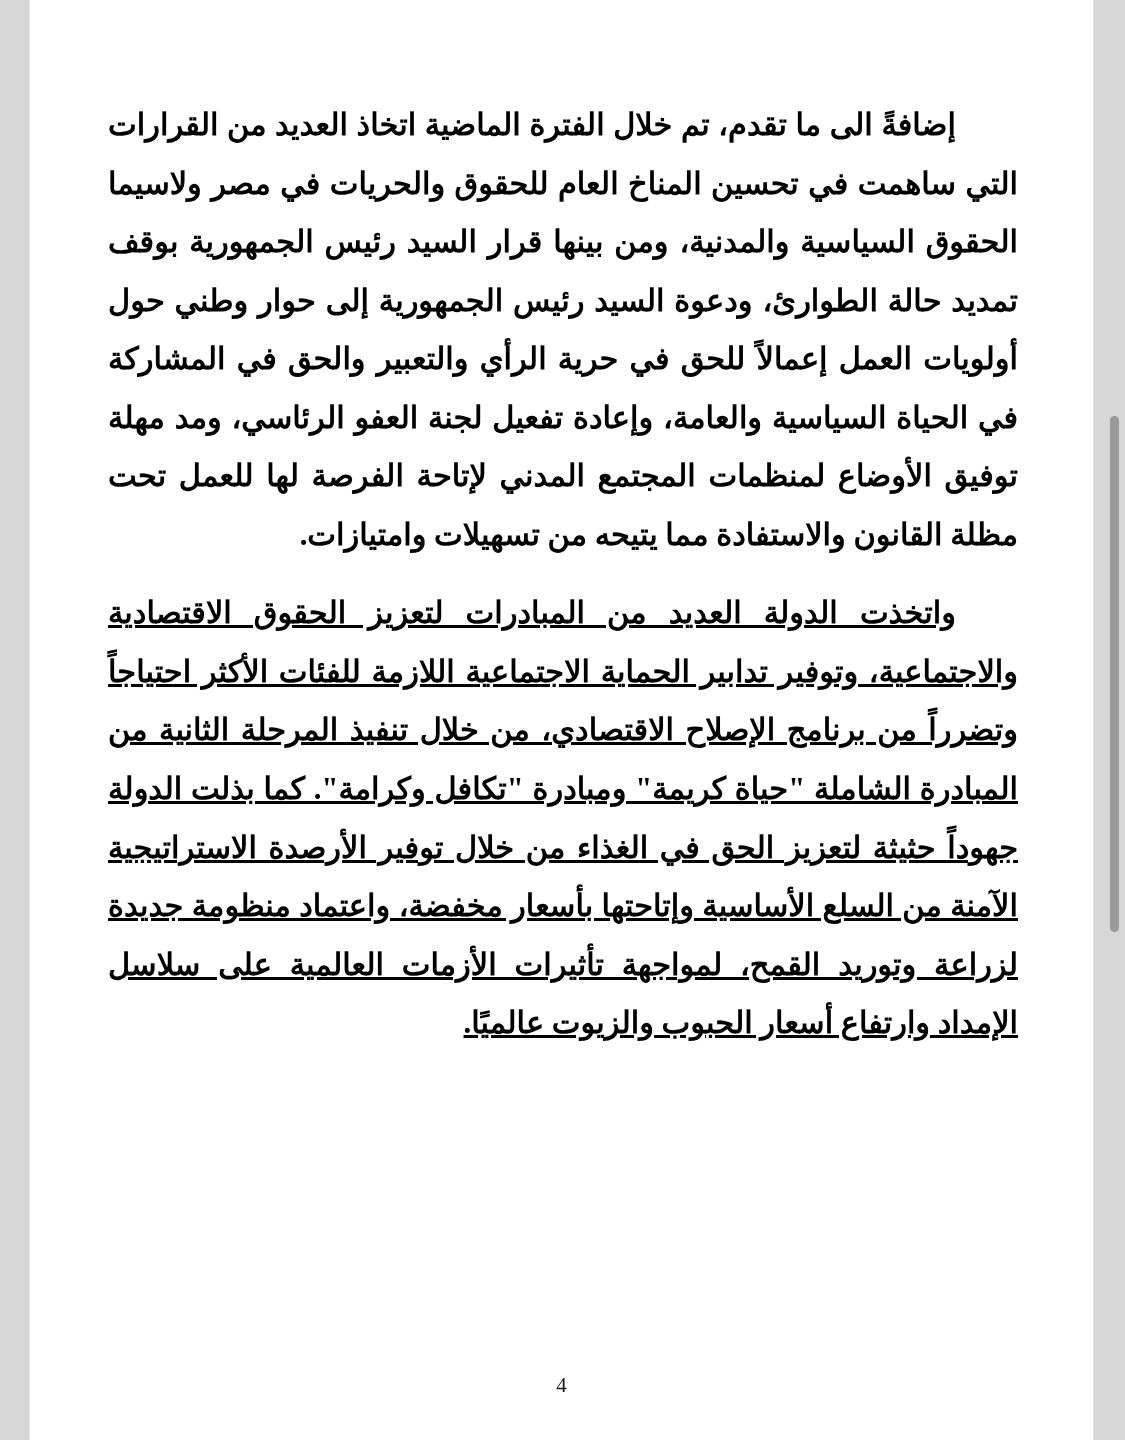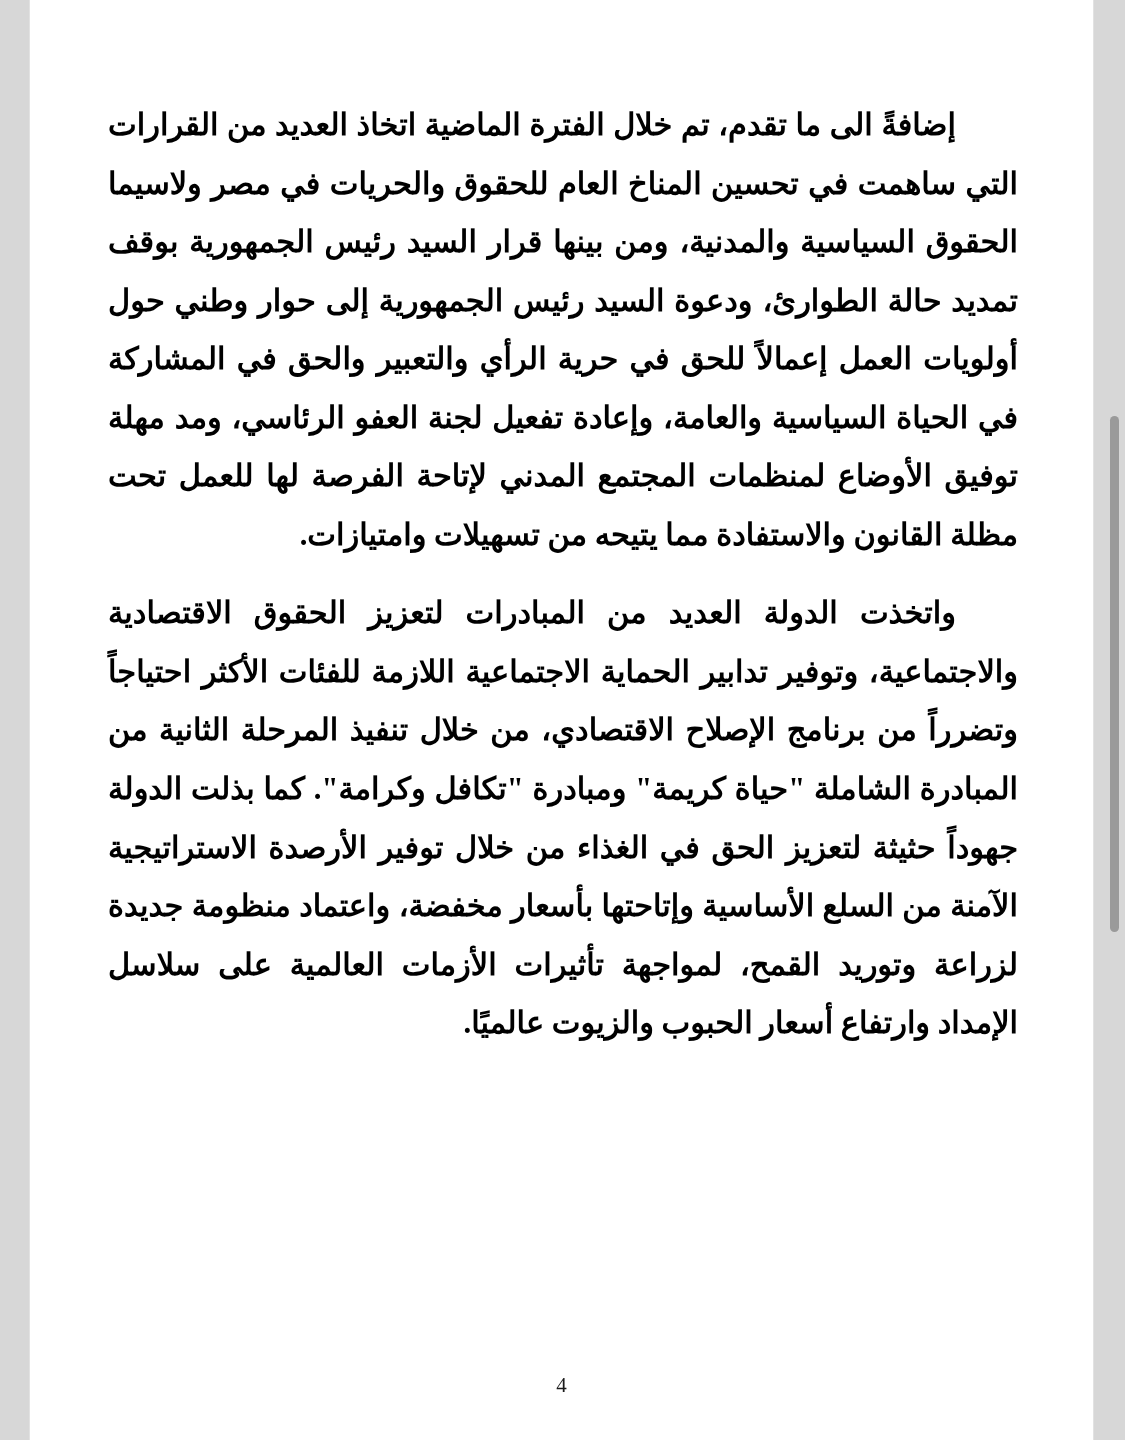--- a/index.html
+++ b/index.html
@@ -46,20 +46,21 @@
     font-size: 30.5px;
     line-height: 1.92;
     letter-spacing: 0px;
   }
   .doc-body p {
     margin: 0 0 20px 0;
     text-indent: 62px;
   }
   .doc-body p.last {
     margin-bottom: 0;
+    text-decoration: underline;
   }
   .page-number {
     position: absolute;
     left: 0;
     right: 0;
     bottom: 42px;
     text-align: center;
     font-size: 21px;
     font-weight: normal;
     color: #1a1a1a;

